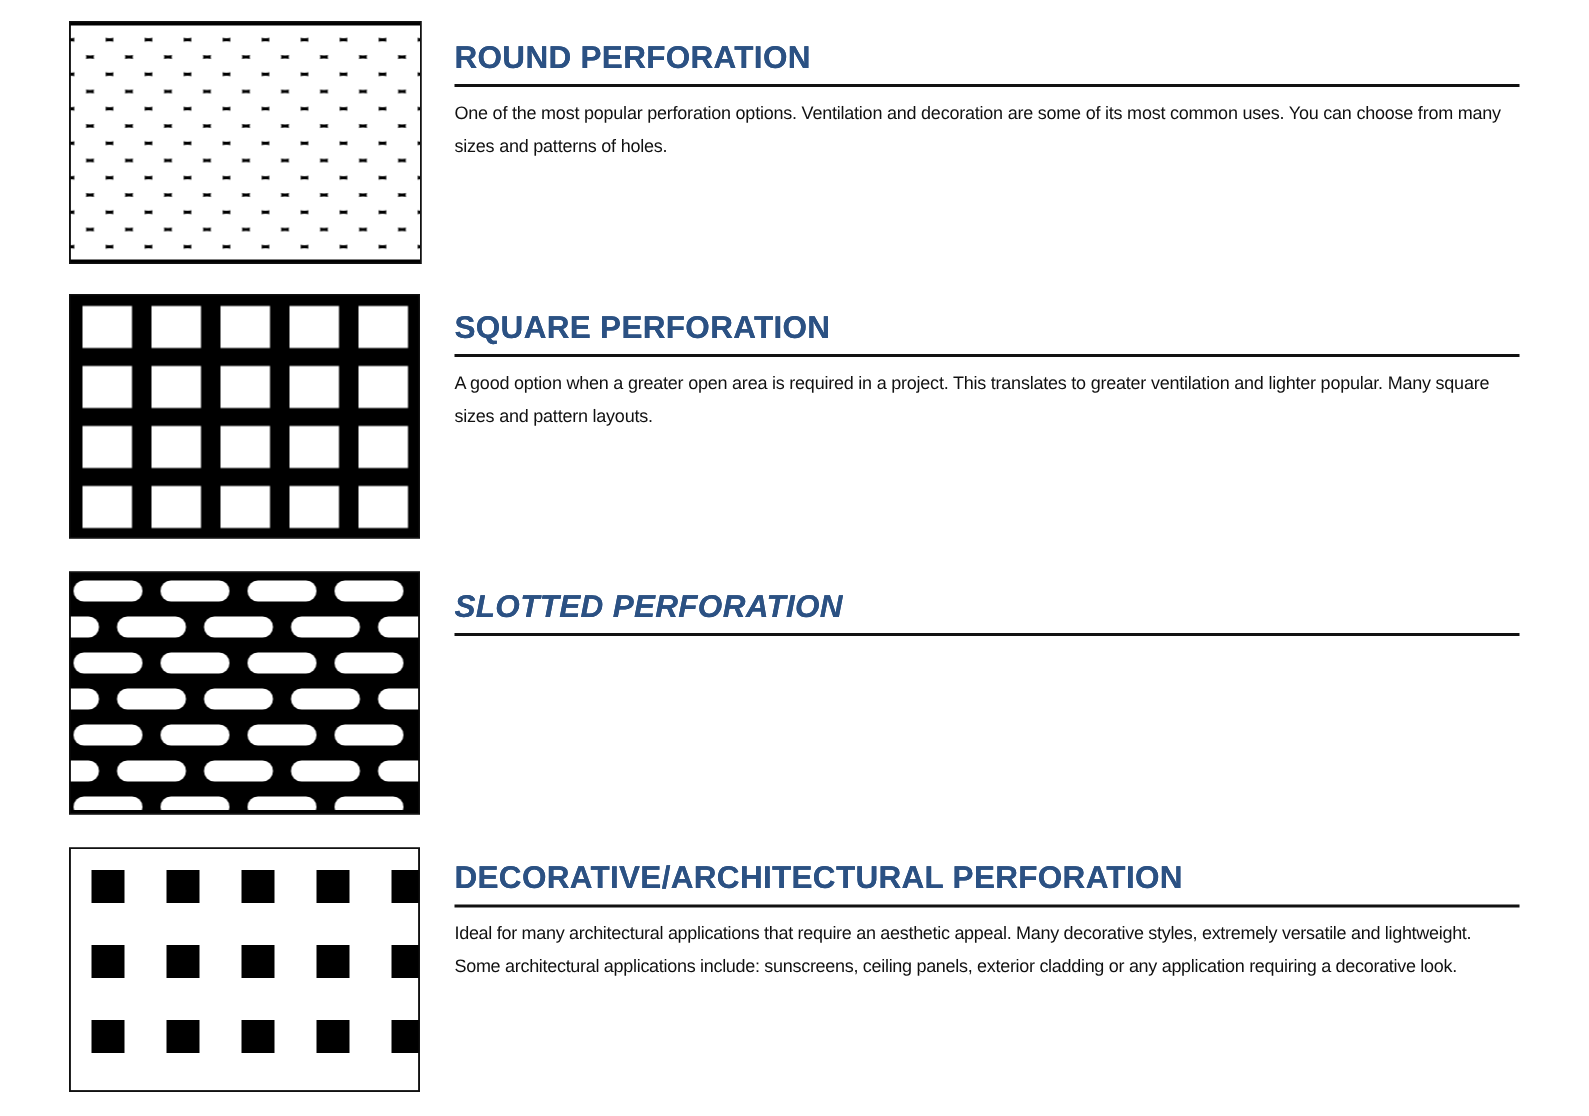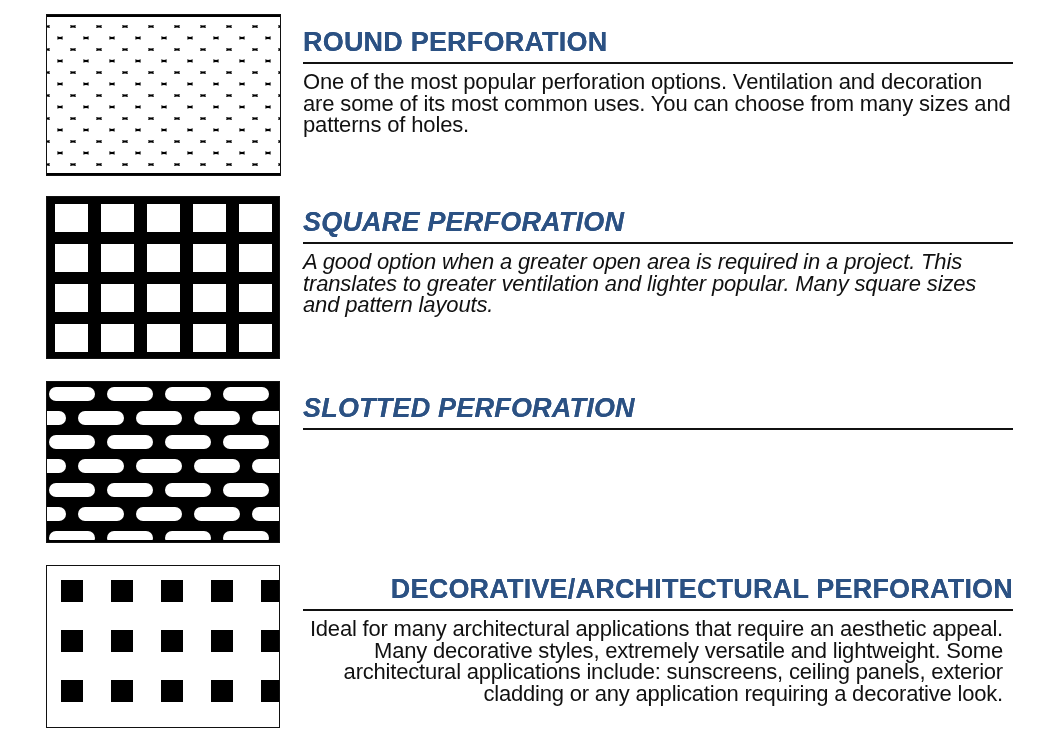--- a/index.html
+++ b/index.html
@@ -43,37 +43,37 @@
   
   .textcol {
     position: absolute;
     left: 303px;
     width: 710px;
   }
   .heading {
     color: #2b5183;
     font-family: "Liberation Sans", sans-serif;
     font-weight: bold;
-    font-size: 27px;
+    font-size: 21px;
     letter-spacing: 0.2px;
     line-height: 1.05;
     margin: 0;
     white-space: nowrap;
     text-shadow: 0 0 0.4px #2b5183;
   }
   .rule {
     width: 710px;
     height: 0;
     border-top: 2px solid #111111;
     margin: 6px 0 0 0;
   }
   .body {
     color: #111111;
     font-family: "Liberation Sans", sans-serif;
-    font-size: 22px;
+    font-size: 12px;
     line-height: 21.5px;
     margin: 7px 0 0 0;
     letter-spacing: -0.15px;
   }
   .body.narrow { width: 710px; }
   .body.tight  { width: 700px; letter-spacing: -0.2px; }
 </style>
 </head>
 <body>
 
@@ -113,21 +113,21 @@
           <pattern id="pat-square" width="46" height="40" patternUnits="userSpaceOnUse">
             <rect width="46" height="40" fill="#000000"></rect>
             <rect x="8" y="7" width="33" height="28" fill="#ffffff"></rect>
           </pattern>
         </defs>
         <rect width="232" height="161" fill="#000000"></rect>
         <rect x="0" y="0" width="232" height="161" fill="url(#pat-square)"></rect>
       </svg>
     </div>
 
-    <div class="textcol" style="top:208px;font-style:italic;">
+    <div class="textcol" style="top:208px;">
       <div class="heading">SQUARE PERFORATION</div>
       <div class="rule"></div>
       <p class="body narrow">A good option when a greater open area is required in a project. This translates to greater ventilation and lighter popular. Many square sizes and pattern layouts.</p>
     </div>
   </div>
 
   <div class="row" style="top:0;">
 
     <div class="swatch" style="top:381px; width:234px; height:162px;">
       <svg width="232" height="160" viewBox="0 0 232 160">
@@ -176,20 +176,20 @@
             <use href="#cross" x="0" y="100" fill="#ffffff"></use>
             <use href="#cross" x="100" y="100" fill="#ffffff"></use>
             <use href="#cross" x="50" y="50" fill="#ffffff"></use>
           </pattern>
         </defs>
         <rect width="232" height="161" fill="#000000"></rect>
         <rect x="0" y="0" width="232" height="161" fill="url(#pat-deco)"></rect>
       </svg>
     </div>
 
-    <div class="textcol" style="top:575px;text-align:right;">
+    <div class="textcol" style="top:575px;">
       <div class="heading">DECORATIVE/ARCHITECTURAL PERFORATION</div>
       <div class="rule"></div>
       <p class="body tight">Ideal for many architectural applications that require an aesthetic appeal. Many decorative styles, extremely versatile and lightweight. Some architectural applications include: sunscreens, ceiling panels, exterior cladding or any application requiring a decorative look.</p>
     </div>
   </div>
 
 </div>
 
 </body></html>

